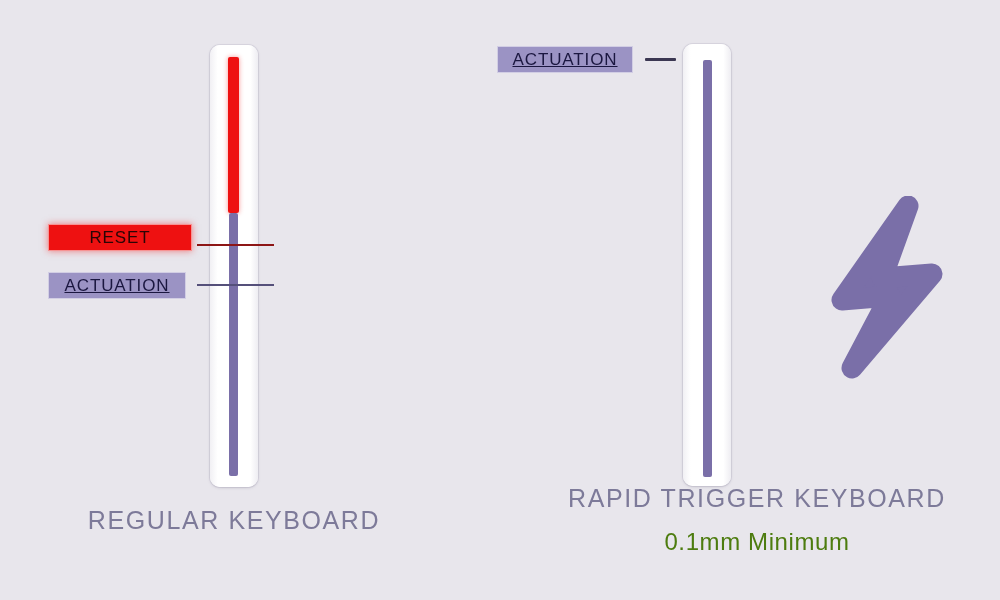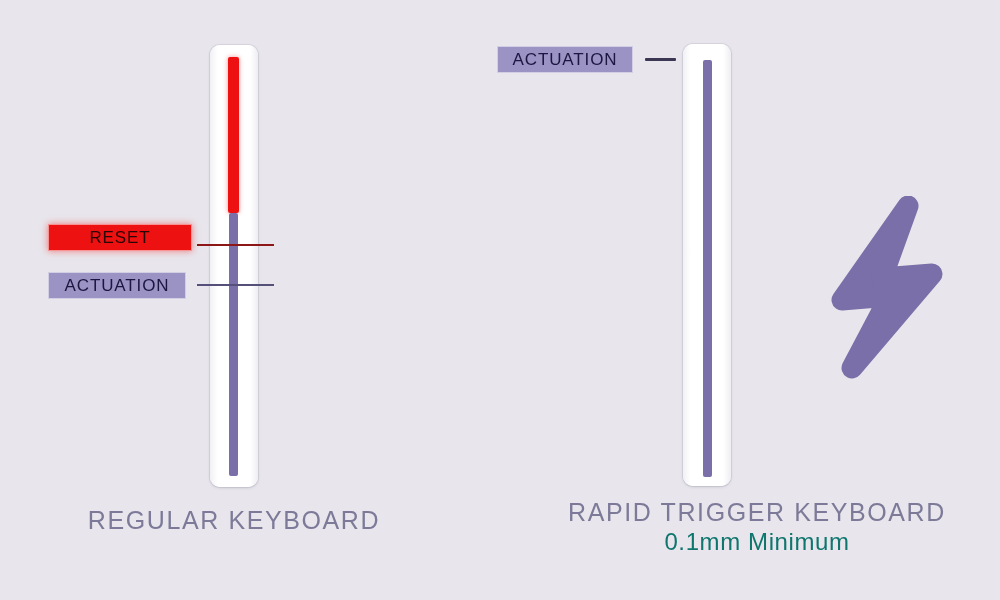--- a/index.html
+++ b/index.html
@@ -68,20 +68,21 @@
     border: 1px solid rgba(255,255,255,0.55);
   }
   .tag-reset {
     background: #ee1111;
     color: #2a0505;
     box-shadow: 0 0 7px rgba(238,17,17,0.5);
   }
   .tag-actuation {
     background: #9b93c4;
     color: #1b1740;
+    text-decoration: underline;
   }
 
   
   .lead-line {
     position: absolute;
     height: 2px;
   }
   .lead-red   { background: #8d1616; }
   .lead-purple{ background: #55507a; }
   .lead-dash  { background: #3b3752; height: 3px; border-radius: 1px; }
@@ -91,21 +92,21 @@
     position: absolute;
     text-align: center;
     color: #7d7a99;
     letter-spacing: 1.6px;
     font-size: 25px;
     white-space: nowrap;
   }
   .caption-sub {
     position: absolute;
     text-align: center;
-    color: #0f766e;
+    color: #4d7c0f;
     letter-spacing: 0.6px;
     font-size: 24px;
     white-space: nowrap;
   }
 
   
   .bolt {
     position: absolute;
   }
 </style>
@@ -141,21 +142,21 @@
   </div>
 
   <div class="bar bar-purple" style="left:703px; top:60px; width:9px; height:417px;"></div>
 
   <div class="lead-line lead-dash" style="left:645px; top:58px; width:31px;"></div>
 
   <div class="tag tag-actuation" style="left:497px; top:46px; width:136px;">
     <span>ACTUATION</span>
   </div>
 
-  <div class="caption" style="left:517px; top:498px; width:480px;">RAPID TRIGGER KEYBOARD</div>
+  <div class="caption" style="left:517px; top:484px; width:480px;">RAPID TRIGGER KEYBOARD</div>
 
   <div class="caption-sub" style="left:517px; top:528px; width:480px;">0.1mm Minimum</div>
 
   <svg class="bolt" style="left:812px; top:196px;" width="146" height="184" viewBox="0 0 146 184">
     <path d="M96 10
              L30 104
              L78 100
              L40 172
              L120 78
              L70 82 Z" fill="#7a6fa8" stroke="#7a6fa8" stroke-width="21" stroke-linejoin="round" stroke-linecap="round"></path>

